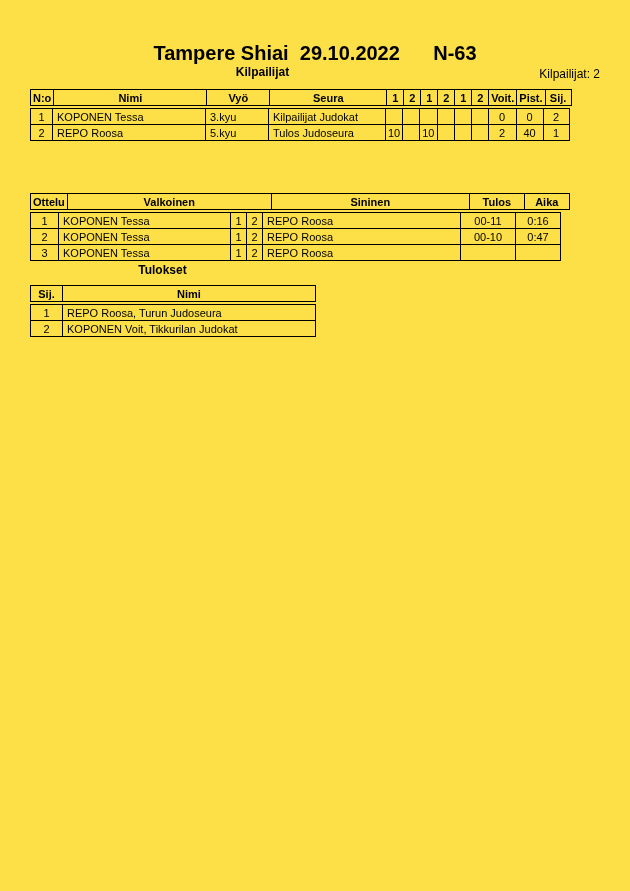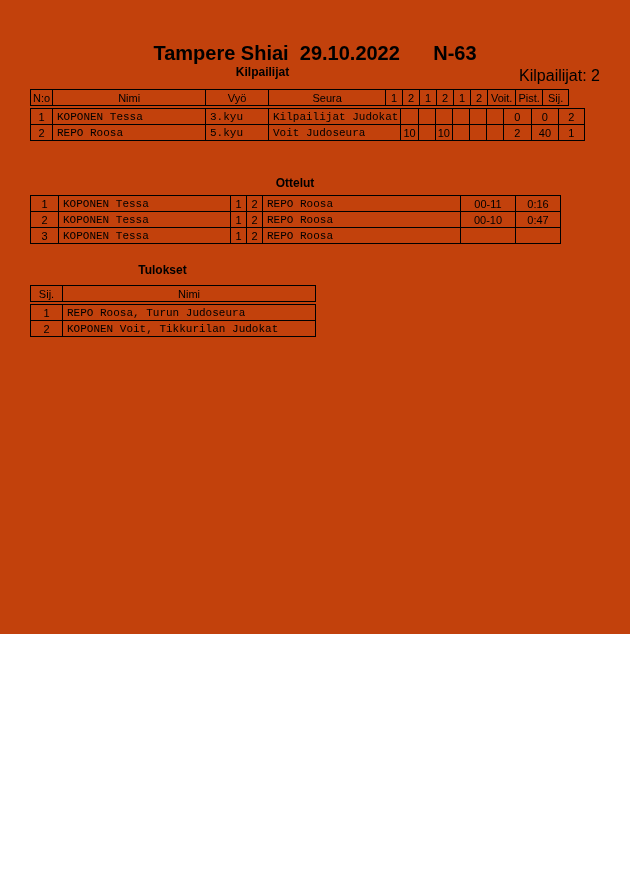--- a/index.html
+++ b/index.html
@@ -1,20 +1,20 @@
 <!DOCTYPE html>
 <html><head>
 <meta charset="utf-8">
 <style>
   html, body { margin: 0; padding: 0; background: #fff; }
   .page {
     position: relative;
     width: 630px;
-    height: 634px;
-    background: #c2410c;
+    height: 891px;
+    background: #fde047;
     color: #000;
     font-family: "Liberation Sans", "DejaVu Sans", sans-serif;
     overflow: hidden;
   }
   .title {
     position: absolute;
     top: 42px;
     left: 0;
     width: 630px;
     text-align: center;
@@ -28,43 +28,43 @@
     font-weight: bold;
     text-align: center;
   }
   #h-kilpailijat { top: 65px; left: 30px; width: 465px; }
   #h-ottelut    { top: 176px; left: 30px; width: 530px; }
   #h-tulokset   { top: 263px; left: 20px; width: 285px; }
   .count-label {
     position: absolute;
     top: 67px;
     right: 30px;
-    font-size: 16px;
+    font-size: 12px;
   }
   .tblwrap { position: absolute; }
   #t1 { top: 89px;  left: 30px; }
   #t2 { top: 193px; left: 30px; }
   #t3 { top: 285px; left: 30px; }
   table.tbl {
     border-collapse: collapse;
     table-layout: fixed;
   }
   table.tbl.body { margin-top: 2px; }
   .tbl th, .tbl td {
     border: 1px solid #000;
     font-size: 11px;
     height: 15px;
     padding: 0 2px;
     overflow: hidden;
     white-space: nowrap;
     text-align: center;
     vertical-align: middle;
   }
-  .tbl th { font-weight: normal; }
-  .tbl td.al { text-align: left; padding-left: 4px; font-family: Liberation Mono, monospace; }
+  .tbl th { font-weight: bold; }
+  .tbl td.al { text-align: left; padding-left: 4px; }
 </style>
 </head>
 <body>
 
 <div class="page">
 
   <div class="title">Tampere Shiai  29.10.2022      N-63</div>
 
   <div class="sec-heading" id="h-kilpailijat">Kilpailijat</div>
   <div class="count-label">Kilpailijat: 2</div>
@@ -133,50 +133,69 @@
         <td></td>
         <td></td>
         <td>0</td>
         <td>0</td>
         <td>2</td>
       </tr>
       <tr>
         <td>2</td>
         <td class="al">REPO Roosa</td>
         <td class="al">5.kyu</td>
-        <td class="al">Voit Judoseura</td>
+        <td class="al">Tulos Judoseura</td>
         <td>10</td>
         <td></td>
         <td>10</td>
         <td></td>
         <td></td>
         <td></td>
         <td>2</td>
         <td>40</td>
         <td>1</td>
       </tr>
     </tbody>
       </table>
   </div>
 
-  <div class="sec-heading" id="h-ottelut">Ottelut</div>
 
   <div class="tblwrap" id="t2">
-    <table class="tbl body">
+    <table class="tbl">
       <colgroup>
         <col style="width:28px">
           <col style="width:172px">
           <col style="width:16px">
           <col style="width:16px">
         <col style="width:198px">
           <col style="width:55px">
           <col style="width:45px">
       </colgroup>
       <tbody>
           <tr>
+        <th>Ottelu</th>
+        <th colspan="3">Valkoinen</th>
+        <th>Sininen</th>
+        <th>Tulos</th>
+        <th>Aika</th>
+      </tr>
+    </tbody>
+      </table>
+    <table class="tbl body">
+      <colgroup>
+        <col style="width:28px">
+          <col style="width:172px">
+          <col style="width:16px">
+          <col style="width:16px">
+        <col style="width:198px">
+          <col style="width:55px">
+          <col style="width:45px">
+      </colgroup>
+      <tbody>
+          <tr>
         <td>1</td>
         <td class="al">KOPONEN Tessa</td>
         <td>1</td>
         <td>2</td>
         <td class="al">REPO Roosa</td>
         <td>00-11</td>
         <td>0:16</td>
       </tr>
       <tr>
         <td>2</td>

